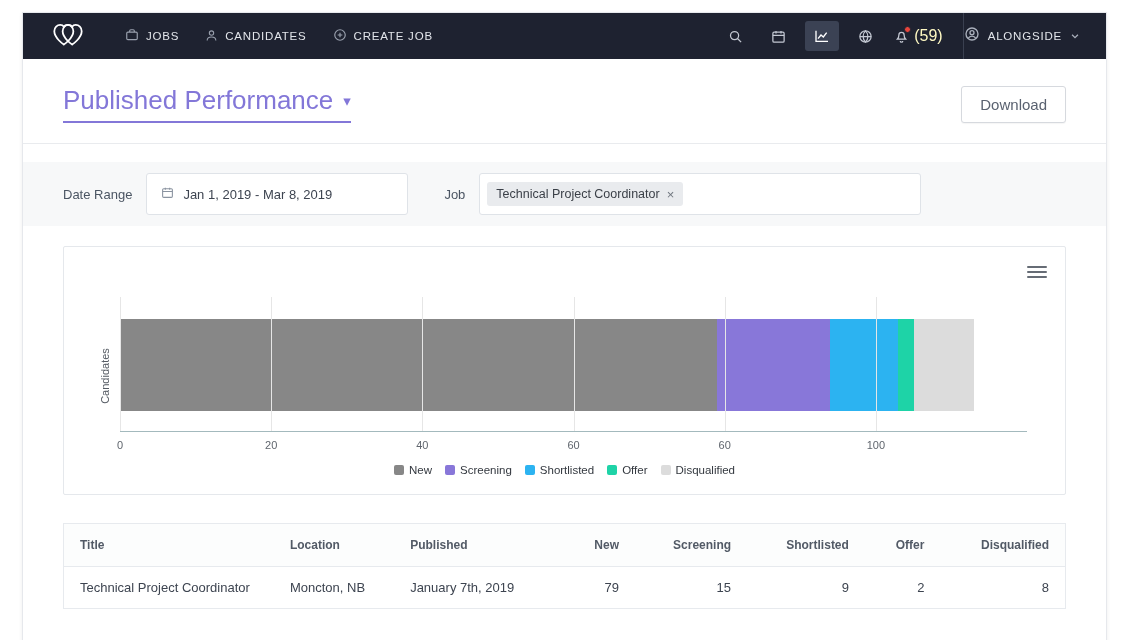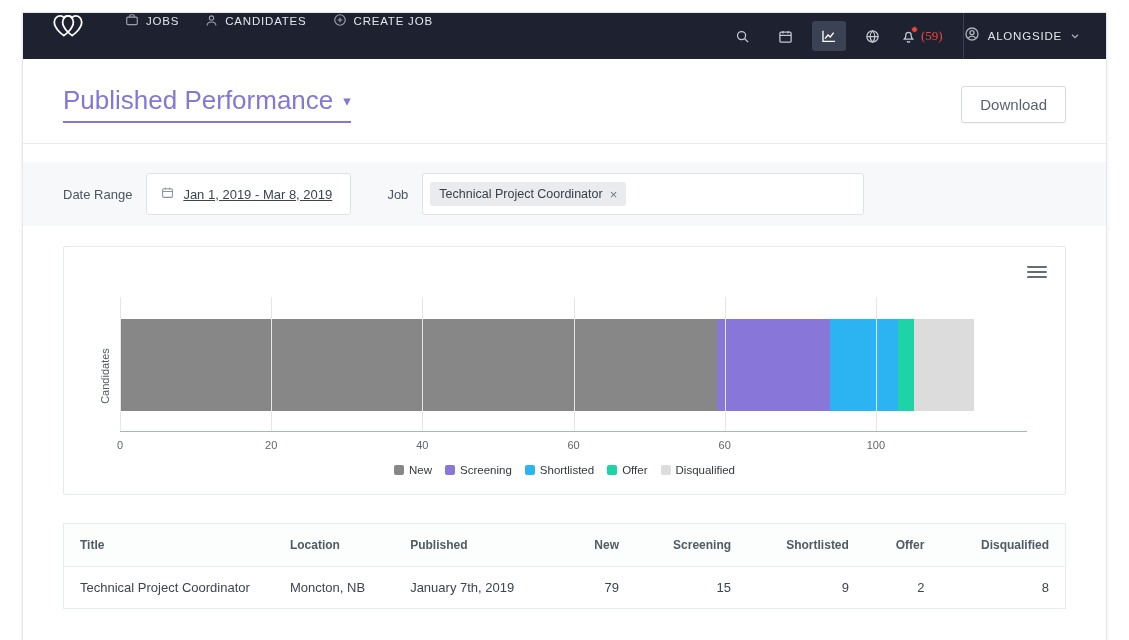--- a/index.html
+++ b/index.html
@@ -1,46 +1,46 @@
 <!DOCTYPE html>
 <html><head>
 <meta charset="utf-8">
 <style>
   * { box-sizing: border-box; margin: 0; padding: 0; }
   html,body { background:#ffffff; font-family:"Liberation Sans", sans-serif; }
   body { padding:12px 22px; width:1129px; }
   .app { width:1085px; background:#fff; border:1px solid #e6e8ec; box-shadow:0 1px 4px rgba(0,0,0,.07); }
 
   
-  .navbar { height:46px; background:#1e2230; display:flex; align-items:flex-start; padding:0 26px; color:#dfe2e8; }
+  .navbar { height:46px; background:#1e2230; display:flex; align-items:center; padding:0 26px; color:#dfe2e8; }
   .logo { margin-right:38px; display:flex; align-items:center; }
   .nav-items { display:flex; align-items:center; gap:26px; }
   .nav-item { display:flex; align-items:center; gap:7px; font-size:11.5px; letter-spacing:.8px; color:#e2e5ea; cursor:pointer; }
   .nav-item svg { color:#9aa1ae; }
   .nav-right { margin-left:auto; display:flex; align-items:center; height:100%; }
   .icon-btn { display:flex; align-items:center; justify-content:center; padding:7px 9px; margin-left:10px; color:#c3c8d2; cursor:pointer; border-radius:3px; }
   .icon-btn.active { background:#3b4254; color:#ffffff; }
   .bell-wrap { position:relative; display:flex; align-items:center; gap:5px; margin-left:12px; cursor:pointer; color:#c3c8d2; }
   .bell-dot { position:absolute; top:-3px; left:10px; width:7px; height:7px; border-radius:50%; background:#e8453c; border:1px solid #1e2230; }
-  .bell-count { font-size:13px; color:#ef4444;font-family:Liberation Serif, serif; }
+  .bell-count { font-size:16px; color:#fef9c3; }
   .account { display:flex; align-items:center; gap:8px; margin-left:20px; border-left:1px solid #3a4050; align-self:stretch; cursor:pointer; }
   .account-label { font-size:11.5px; letter-spacing:.8px; color:#e2e5ea; }
   .account svg { color:#aab0bc; }
 
   
   .page-header { display:flex; align-items:center; justify-content:space-between; padding:26px 40px 20px; border-bottom:1px solid #e9ebee; }
   .page-title-wrap { display:flex; align-items:center; cursor:pointer; }
   .page-title { font-size:26px; color:#8377d8; font-weight:500; border-bottom:2px solid #8377d8; padding-bottom:5px; display:inline-flex; align-items:center; gap:10px; }
   .title-caret { font-size:15px; color:#8377d8; }
   .download-btn { background:#fff; border:1px solid #d6d9de; border-radius:3px; padding:9px 18px; font-size:15px; color:#5a6270; cursor:pointer; box-shadow:0 1px 1px rgba(0,0,0,.04); font-family:inherit; }
 
   
   .filter-band { margin-top:18px; background:#f7f8f9; display:flex; align-items:center; padding:11px 40px; }
   .filter-label { font-size:13px; color:#4b5563; margin-right:14px; white-space:nowrap; }
-  .date-input { display:flex; align-items:center; gap:9px; background:#fff; border:1px solid #dfe3e8; border-radius:3px; height:42px; padding:0 14px; width:205px; font-size:13px; color:#3d4450; cursor:pointer;text-decoration:underline; }
+  .date-input { display:flex; align-items:center; gap:9px; background:#fff; border:1px solid #dfe3e8; border-radius:3px; height:42px; padding:0 14px; width:262px; font-size:13px; color:#3d4450; cursor:pointer; }
   .date-input svg { color:#8a93a0; flex:none; }
   .job-label { margin-left:36px; }
   .job-input { height:42px; width:442px; background:#fff; border:1px solid #dfe3e8; border-radius:3px; display:flex; align-items:center; padding:0 7px; cursor:text; }
   .chip { background:#e9ebee; border-radius:3px; padding:5px 9px; font-size:12.5px; color:#3a3f47; display:flex; align-items:center; gap:7px; }
   .chip-x { color:#70767f; font-size:13px; line-height:1; cursor:pointer; }
   .update-btn { margin-left:auto; width:148px; height:42px; background:#7e6fd6; border:none; border-radius:4px; color:#fff; font-size:14px; cursor:pointer; font-family:inherit; }
 
   
   .chart-card { margin:20px 40px 0; border:1px solid #e5e8ec; border-radius:2px; padding:16px 20px 18px; position:relative; }
   .chart-menu { position:absolute; top:16px; right:18px; width:20px; cursor:pointer; }

